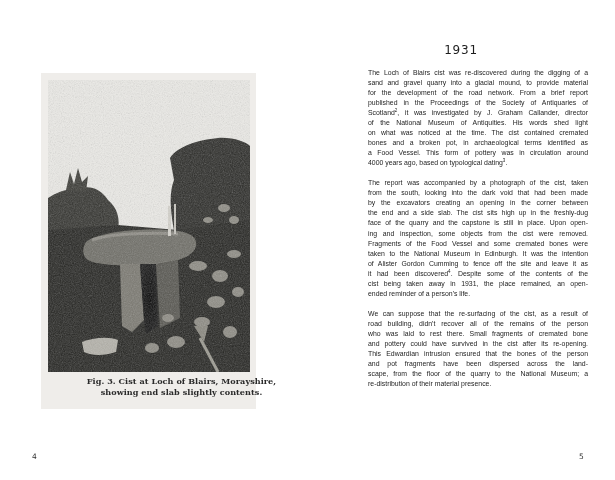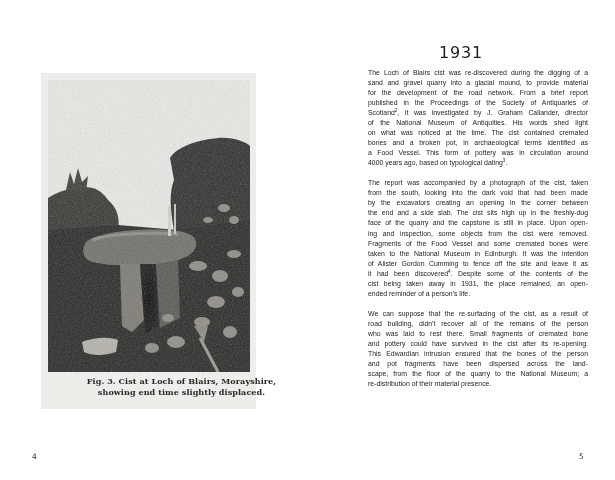--- a/index.html
+++ b/index.html
@@ -60,21 +60,21 @@
     .photo-caption span { display: block; }
 
     
     .chapter-year {
       position: absolute;
       left: 0;
       top: 43px;
       width: 308px;
       text-align: center;
       font-family: "DejaVu Sans", sans-serif;
-      font-size: 16px;
+      font-size: 12px;
       letter-spacing: 0.8px;
       color: #1d1d1d;
     }
     .body-text {
       position: absolute;
       left: 61px;
       top: 68px;
       width: 220px;
       font-family: "Liberation Sans", sans-serif;
       font-size: 6.9px;
@@ -172,21 +172,21 @@
         <path d="M146 246 L160 246 L156 262 Z" fill="#8a887f"></path>
 
         <rect x="120" y="126" width="3" height="30" fill="#d5d3cc"></rect>
         <rect x="126" y="124" width="2" height="30" fill="#c9c7c0"></rect>
 
         <rect x="0" y="0" width="202" height="292" fill="#777" filter="url(#grain)"></rect>
       </svg>
     </div>
     <div class="photo-caption">
       <span>Fig. 3. Cist at Loch of Blairs, Morayshire,</span>
-      <span>showing end time slightly displaced.</span>
+      <span>showing end slab slightly contents.</span>
     </div>
   </div>
   <div class="page-number left">4</div>
 </div>
 
 <div class="page page-right">
   <div class="chapter-year">1931</div>
   <div class="body-text">
     <p>
         <span class="line">The Loch of Blairs cist was re-discovered during the digging of a</span>

